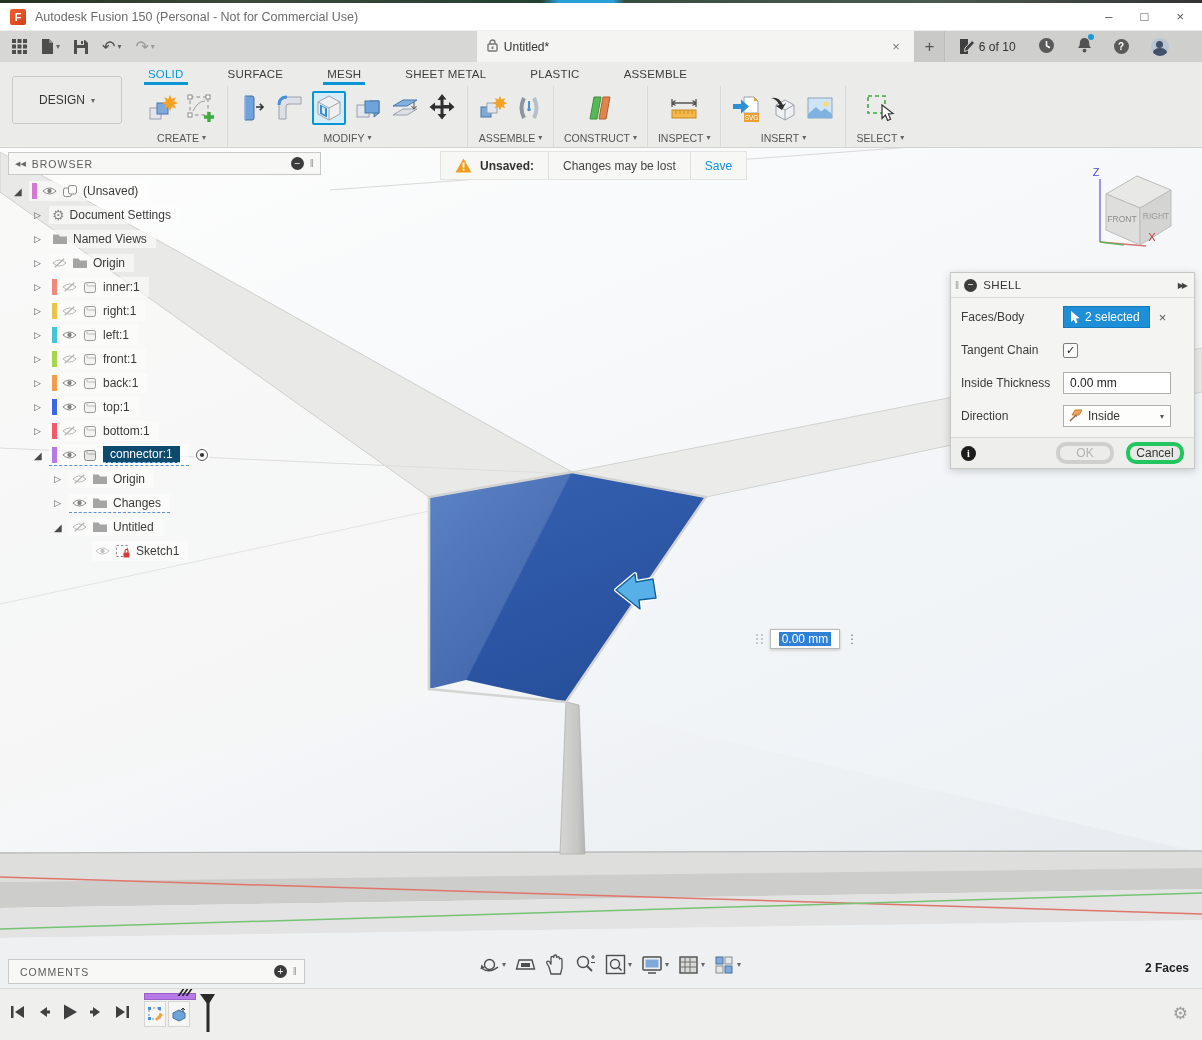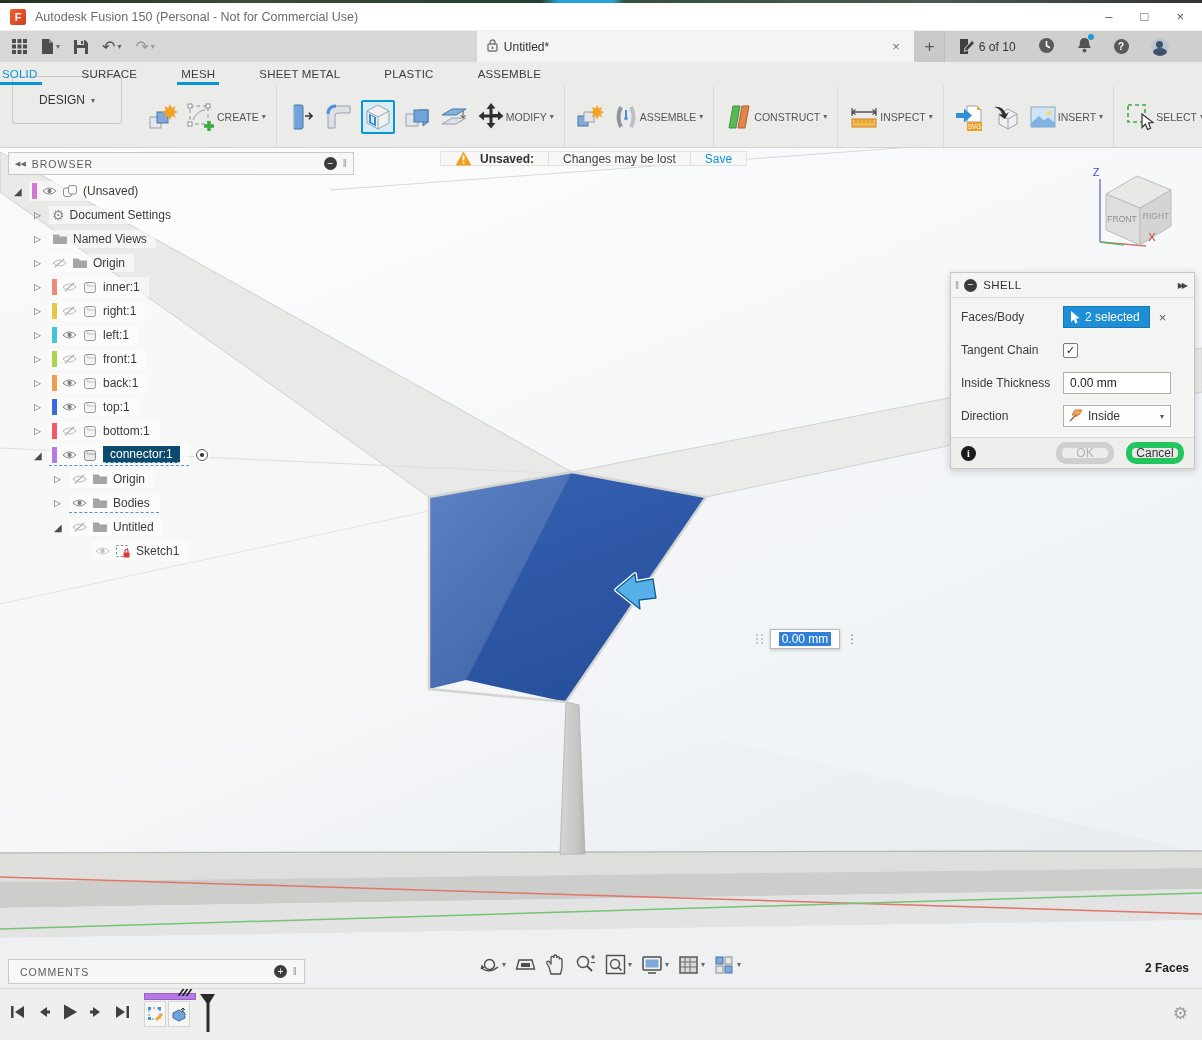--- a/index.html
+++ b/index.html
@@ -33,56 +33,56 @@
   .help-circle { width:15px; height:15px; border-radius:50%; background:#5a5a5a; color:#fff; font-size:10px; font-weight:bold; display:flex; align-items:center; justify-content:center; }
   .avatar { width:18px; height:18px; border-radius:50%; background:#b9c6d2; position:relative; overflow:hidden; }
   .avatar::before { content:""; position:absolute; left:5.5px; top:3px; width:7px; height:7px; border-radius:50%; background:#41506b; }
   .avatar::after { content:""; position:absolute; left:2px; top:10.5px; width:14px; height:9px; border-radius:50%; background:#41506b; }
   .bell-wrap { position:relative; }
   .bell-dot { position:absolute; right:-2px; top:-3px; width:6px; height:6px; border-radius:50%; background:#1e9bd7; }
 
   
   .ribbonwrap { position:relative; height:86px; background:#ebebea; border-bottom:1px solid #d2d2d1; }
   .design-btn { position:absolute; left:12px; top:14px; width:110px; height:48px; border:1px solid #c9c9c8; border-radius:3px; background:#ebebea; display:flex; align-items:center; justify-content:center; gap:6px; font-size:12px; color:#333; }
-  .tabs { display:flex; gap:40px; height:24px; align-items:center; }
+  .tabs { display:flex; gap:40px; padding-left:146px; height:24px; align-items:center; }
   .tab { font-size:11.5px; color:#3d3d3d; letter-spacing:.2px; position:relative; padding:4px 2px; }
   .tab.active { color:#0a96d4; }
   .tab.active::after, .tab.underline::after { content:""; position:absolute; left:-2px; right:-2px; bottom:-1px; height:3px; background:#0a96d4; }
   .ribbon { display:flex; margin-left:136px; height:61px; align-items:stretch; }
-  .rgroup { display:flex; align-items:center; padding:0 10px; border-right:1px solid #d9d9d8; }
+  .rgroup { display:flex; flex-direction:column; align-items:center; padding:0 10px; border-right:1px solid #d9d9d8; }
   .rgroup:last-child { border-right:none; }
   .ricons { display:flex; gap:7px; align-items:center; height:44px; }
   .rlabel { font-size:10.5px; color:#555; display:flex; gap:3px; align-items:center; height:15px; }
   .tool { display:flex; align-items:center; justify-content:center; }
   .tool.hl { border:2px solid #0a96d4; background:#d6ecf8; border-radius:2px; padding:0px; }
 
   
   .canvas { position:relative; width:1202px; height:840px; background:#fdfdfd; }
   .scene { position:absolute; left:0; top:0; }
 
   
-  .panel-head { position:absolute; left:8px; width:346px; height:23px; background:rgba(246,246,245,.92); border:1px solid #c9c9c8; display:flex; align-items:center; padding:0 6px; color:#5c5c5c; }
+  .panel-head { position:absolute; left:8px; width:313px; height:23px; background:rgba(246,246,245,.92); border:1px solid #c9c9c8; display:flex; align-items:center; padding:0 6px; color:#5c5c5c; }
   .panel-head .ph-title { font-size:10.5px; letter-spacing:1px; margin-left:6px; }
   .mini-circle { width:13px; height:13px; border-radius:50%; background:#3c3c3c; color:#fff; display:flex; align-items:center; justify-content:center; font-size:10px; line-height:1; }
   .grip { color:#9a9a9a; font-size:10px; margin-left:6px; }
   .browser-tree { position:absolute; left:8px; top:31px; width:300px; }
   .brow { height:24px; display:flex; align-items:center; }
   .lvl0{ padding-left:6px; } .lvl1{ padding-left:26px; } .lvl2{ padding-left:46px; } .lvl3{ padding-left:84px; }
   .tri { width:15px; font-size:9px; color:#555; flex:none; }
   .tri.open { font-size:10px; color:#4a4a4a; }
   .grp { background:rgba(253,253,252,.6); display:inline-flex; align-items:center; gap:5px; padding:2px 9px 2px 3px; }
   .grp.dashed { border-bottom:1px dashed #5b8fd4; }
   .cbar { width:5px; height:16px; flex:none; }
   .blabel { font-size:12px; color:#3a3a3a; white-space:nowrap; }
   .blabel.sel { background:#0c4a6e; color:#fff; padding:1px 7px; border-bottom:1px dashed #9cc3ef; }
   .radio-wrap { margin-left:5px; background:rgba(253,253,252,.7); border-radius:50%; display:flex; padding:1px; }
   .gear-glyph { font-size:14px; color:#8a8a8a; line-height:1; }
 
   
-  .warnbar { position:absolute; left:440px; top:3px; height:15px; background:rgba(247,247,245,.95); border:1px solid #e3e3e1; display:flex; align-items:center; font-size:12px; }
+  .warnbar { position:absolute; left:440px; top:3px; height:29px; background:rgba(247,247,245,.95); border:1px solid #e3e3e1; display:flex; align-items:center; font-size:12px; }
   .warnbar .sec { padding:0 14px; display:flex; gap:8px; align-items:center; height:100%; }
   .warnbar .sec + .sec { border-left:1px solid #dedede; }
   .warn-strong { font-weight:bold; color:#333; }
   .warn-msg { color:#444; }
   .save-link { color:#0a96d4; }
 
   
   .dialog { position:absolute; left:950px; top:124px; width:245px; background:#f4f4f2; border:1px solid #c7c7c5; box-shadow:0 2px 8px rgba(0,0,0,.18); font-size:12px; }
   .dlg-head { height:25px; display:flex; align-items:center; padding:0 8px 0 4px; border-bottom:1px solid #dcdcda; color:#333; }
   .dlg-title { margin-left:6px; font-size:11.5px; letter-spacing:.4px; }
@@ -91,21 +91,21 @@
   .dlg-row { display:flex; align-items:center; height:22px; }
   .dlg-label { width:102px; color:#3c3c3c; flex:none; }
   .sel-btn { background:#1e8ed6; color:#fff; height:22px; padding:0 9px 0 6px; display:flex; align-items:center; gap:5px; border:1px solid #1478ba; font-size:12px; }
   .clear-x { margin-left:9px; color:#555; font-size:13px; }
   .chk { width:15px; height:15px; border:1px solid #7a7a7a; border-radius:2px; background:#fcfcfc; display:flex; align-items:center; justify-content:center; font-size:11px; color:#222; }
   .txt-input { width:108px; height:22px; border:1px solid #aeaeac; background:#fff; font-family:"Liberation Sans",sans-serif; font-size:12px; padding:0 6px; color:#222; }
   .dropdown { width:108px; height:22px; border:1px solid #aeaeac; background:#fdfdfc; display:flex; align-items:center; gap:5px; padding:0 6px 0 4px; }
   .dropdown .dd-caret { margin-left:auto; font-size:8px; color:#555; }
   .dlg-foot { border-top:1px solid #d8d8d6; background:#eeeeec; height:31px; display:flex; align-items:center; padding:0 10px; }
   .info-circle { width:15px; height:15px; border-radius:50%; background:#1c1c1c; color:#fff; font-size:10px; font-weight:bold; display:flex; align-items:center; justify-content:center; font-family:"Liberation Serif",serif; }
-  .btn { height:22px; min-width:58px; border:6px solid #22c55e; border-radius:10px; background:#e8e8e6; color:#333; font-size:12px; display:flex; align-items:center; justify-content:center; }
+  .btn { height:22px; min-width:58px; border:4px solid #22c55e; border-radius:10px; background:#e8e8e6; color:#333; font-size:12px; display:flex; align-items:center; justify-content:center; }
   .btn.disabled { color:#b2b2b0; border-color:#cfcfcd; background:#ececea; }
   .btn.ok { margin-left:auto; }
   .btn.cancel { margin-left:12px; }
 
   
   .float-input { position:absolute; left:756px; top:481px; display:flex; align-items:center; gap:6px; }
   .dot-grid { display:grid; grid-template-columns:3px 3px; gap:2px; opacity:.8; }
   .dot-grid i { width:2px; height:2px; border-radius:50%; background:#aaa; }
   .fi-box { width:70px; height:20px; background:#fff; border:1px solid #b9b9b7; box-shadow:0 1px 3px rgba(0,0,0,.2); display:flex; align-items:center; justify-content:center; }
   .fi-sel { background:#2f81d8; color:#fff; font-size:12px; padding:0 3px; }
@@ -676,21 +676,21 @@
       <div class="brow lvl2">
         <span class="tri">▷</span>
         <span class="grp dashed">
           <svg width="15" height="10" viewBox="0 0 16 10">
               <path d="M1 5Q8 -1.5 15 5Q8 11.5 1 5Z" fill="#fff" stroke="#808080"></path>
               <circle cx="8" cy="5" r="2.3" fill="#808080"></circle>
             </svg>
           <svg width="16" height="12" viewBox="0 0 16 12">
               <path d="M1 1.5 h5.5 l1.5 2 H15 V11 H1 Z" fill="#a5a5a5"></path>
             </svg>
-          <span class="blabel">Bodies</span>
+          <span class="blabel">Changes</span>
           </span>
       </div>
       <div class="brow lvl2">
         <span class="tri open">◢</span>
         <span class="grp">
           <svg width="15" height="10" viewBox="0 0 16 10">
               <path d="M1 5Q8 -1.5 15 5Q8 11.5 1 5Z" fill="none" stroke="#b2b2b2"></path>
               <line x1="3" y1="9.5" x2="13" y2="0.5" stroke="#b2b2b2" stroke-width="1.3"></line>
             </svg>
           <svg width="16" height="12" viewBox="0 0 16 12">

